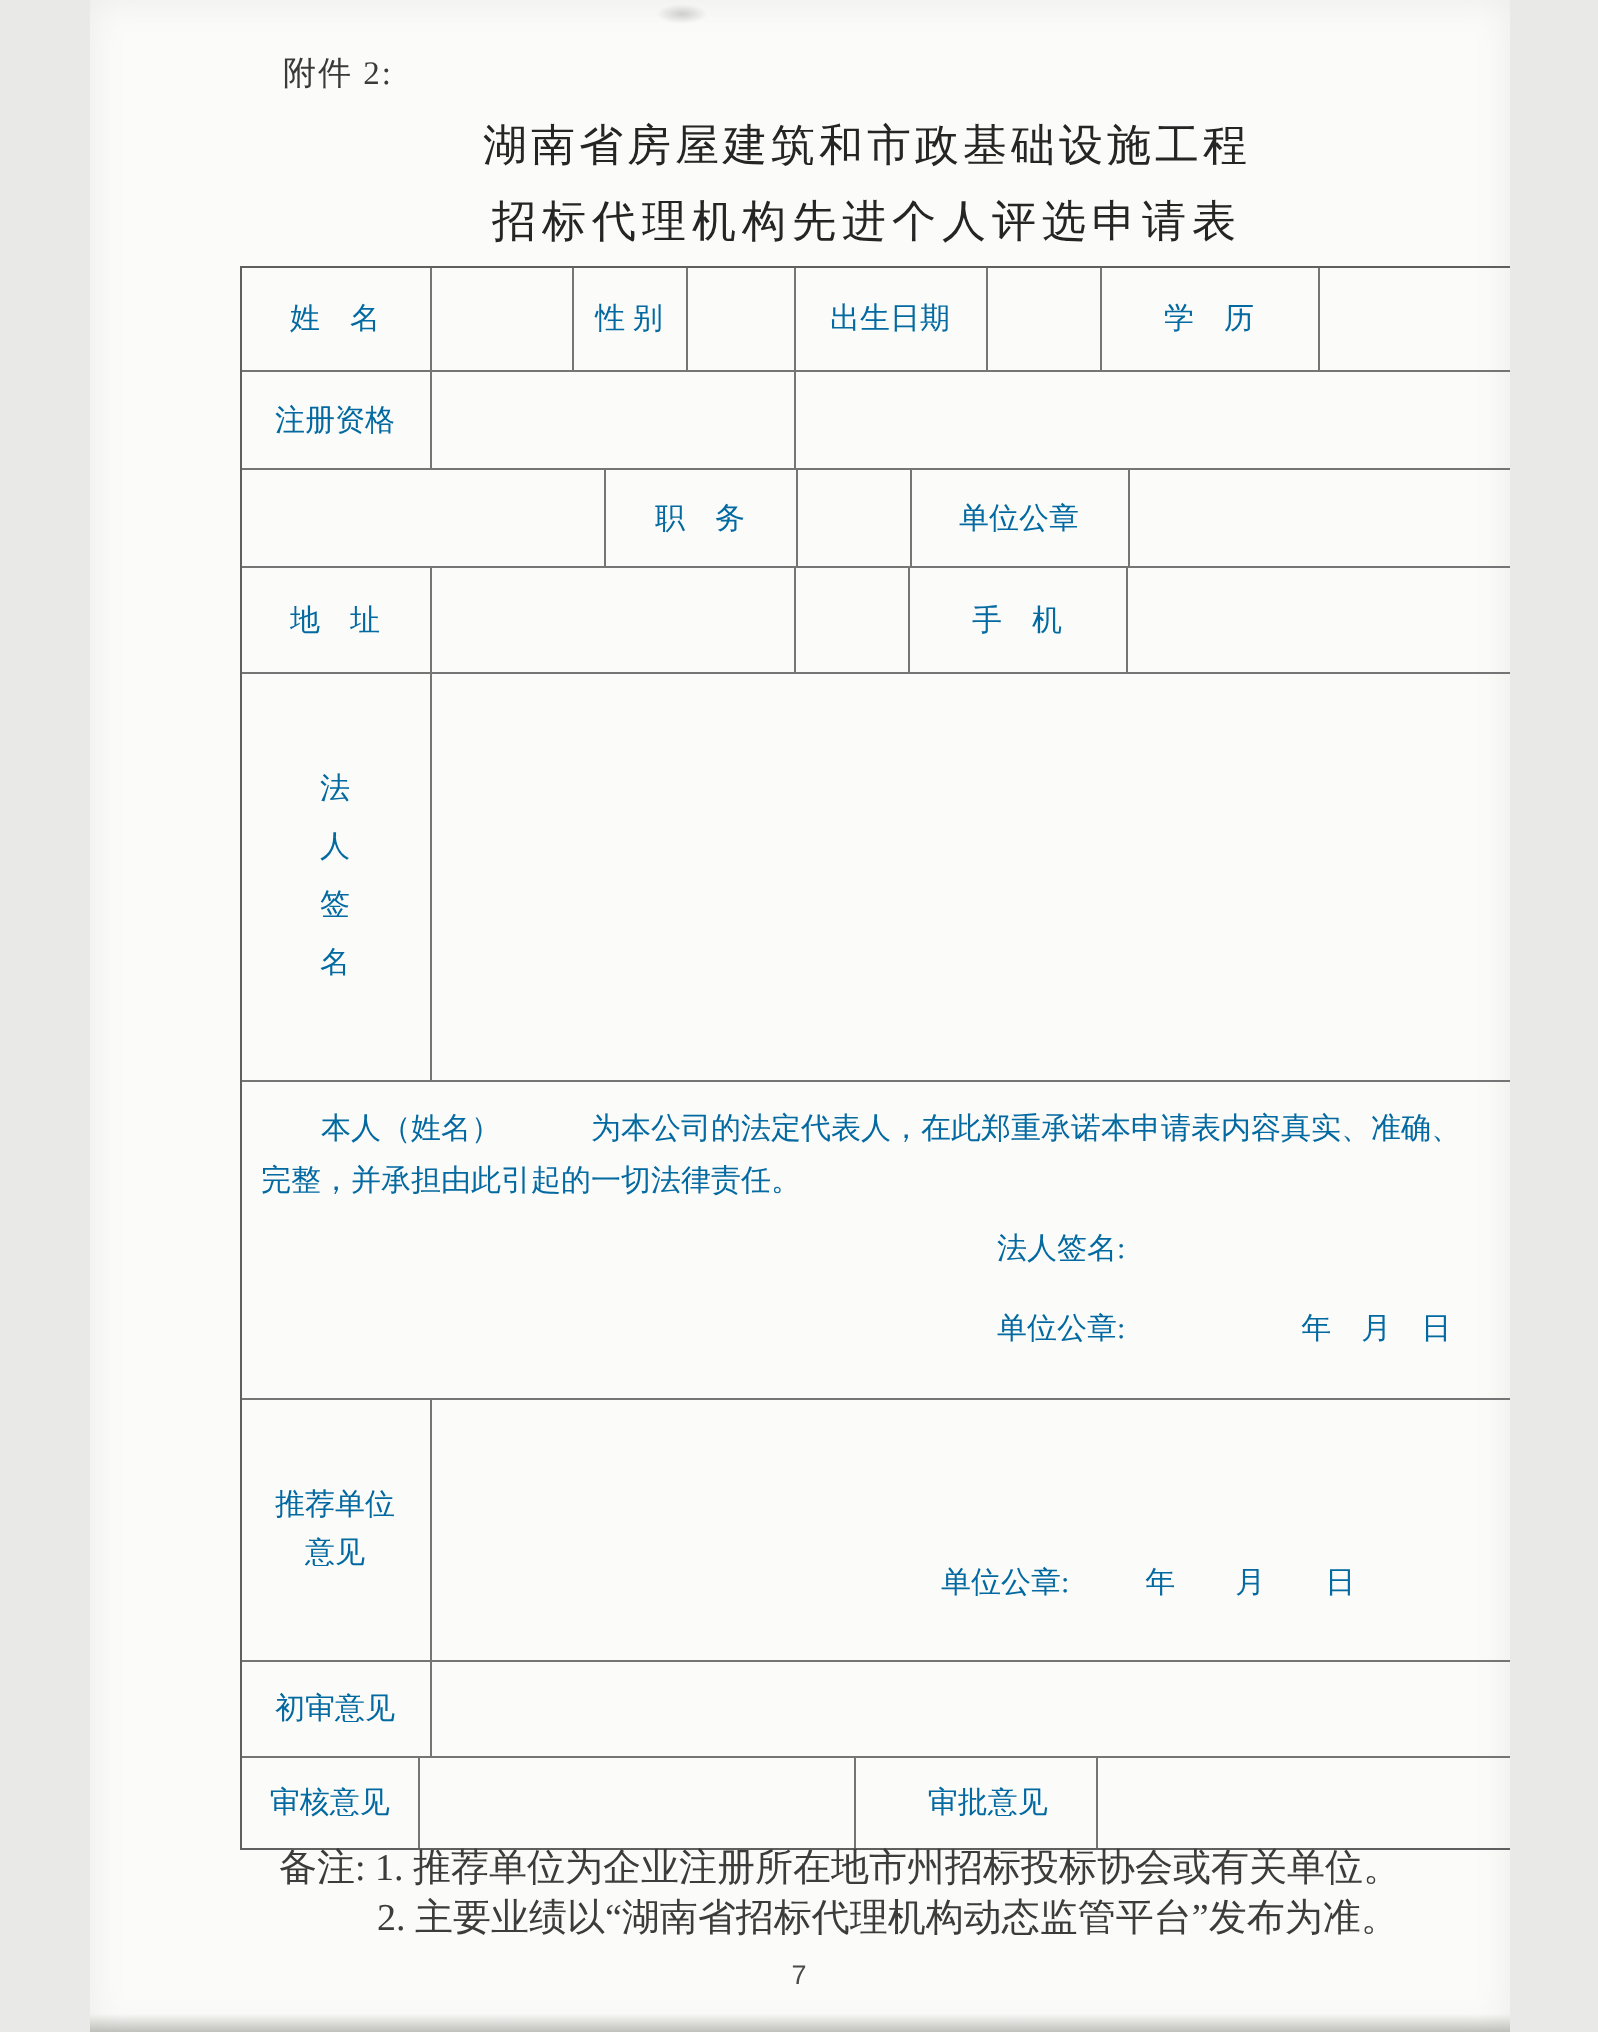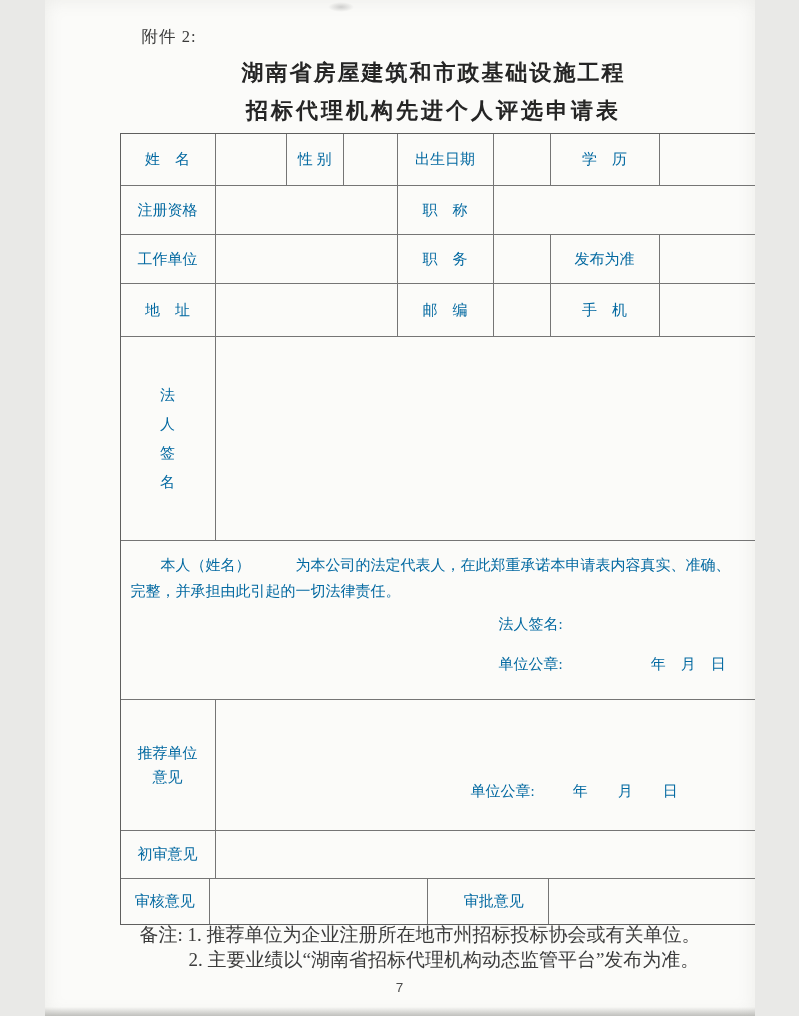--- a/index.html
+++ b/index.html
@@ -22,21 +22,21 @@
     border-radius:50%;
   }
   .bottom-edge {
     position:absolute; left:0; bottom:0; width:100%; height:9px;
     background:linear-gradient(to bottom, rgba(180,180,176,0), rgba(150,150,146,0.55));
   }
   .attachment {
     position:absolute; left:97px; top:26px;
     font-size:16.5px; color:#3a3a3a; letter-spacing:1px;
   }
-  .title { position:absolute; width:100%; text-align:center; font-weight:bold; color:#252525;padding-left:34px; }
+  .title { position:absolute; width:100%; text-align:center; font-weight:normal; color:#252525;padding-left:34px; }
   .title.l1 { top:58px;  font-size:22px; letter-spacing:2px; }
   .title.l2 { top:96px;  font-size:22px; letter-spacing:3px; }
 
   .form-table {
     position:absolute; left:75px; top:133px; width:646px;
     border:1px solid #5f5f5f;
     box-sizing:border-box;
     font-size:15px;
   }
   .trow { display:flex; border-bottom:1px solid #757575; }
@@ -107,37 +107,34 @@
       <div class="cell w54"></div>
       <div class="cell w96 lbl">出生日期</div>
       <div class="cell w57"></div>
       <div class="cell w109 lbl">学　历</div>
       <div class="cell w105"></div>
     </div>
 
     <div class="trow h48">
       <div class="cell w95 lbl">注册资格</div>
       <div class="cell w182"></div>
-      <div class="cell w96 lbl">职　称</div>
       <div class="cell w271"></div>
     </div>
 
     <div class="trow h48">
-      <div class="cell w95 lbl">工作单位</div>
       <div class="cell w182"></div>
       <div class="cell w96 lbl">职　务</div>
       <div class="cell w57"></div>
-      <div class="cell w109 lbl">发布为准</div>
+      <div class="cell w109 lbl">单位公章</div>
       <div class="cell w105"></div>
     </div>
 
     <div class="trow h52">
       <div class="cell w95 lbl">地　址</div>
       <div class="cell w182"></div>
-      <div class="cell w96 lbl">邮　编</div>
       <div class="cell w57"></div>
       <div class="cell w109 lbl">手　机</div>
       <div class="cell w105"></div>
     </div>
 
     <div class="trow h203">
       <div class="cell w95">
         <div class="vertical-label">法人签名</div>
       </div>
       <div class="cell w549"></div>

